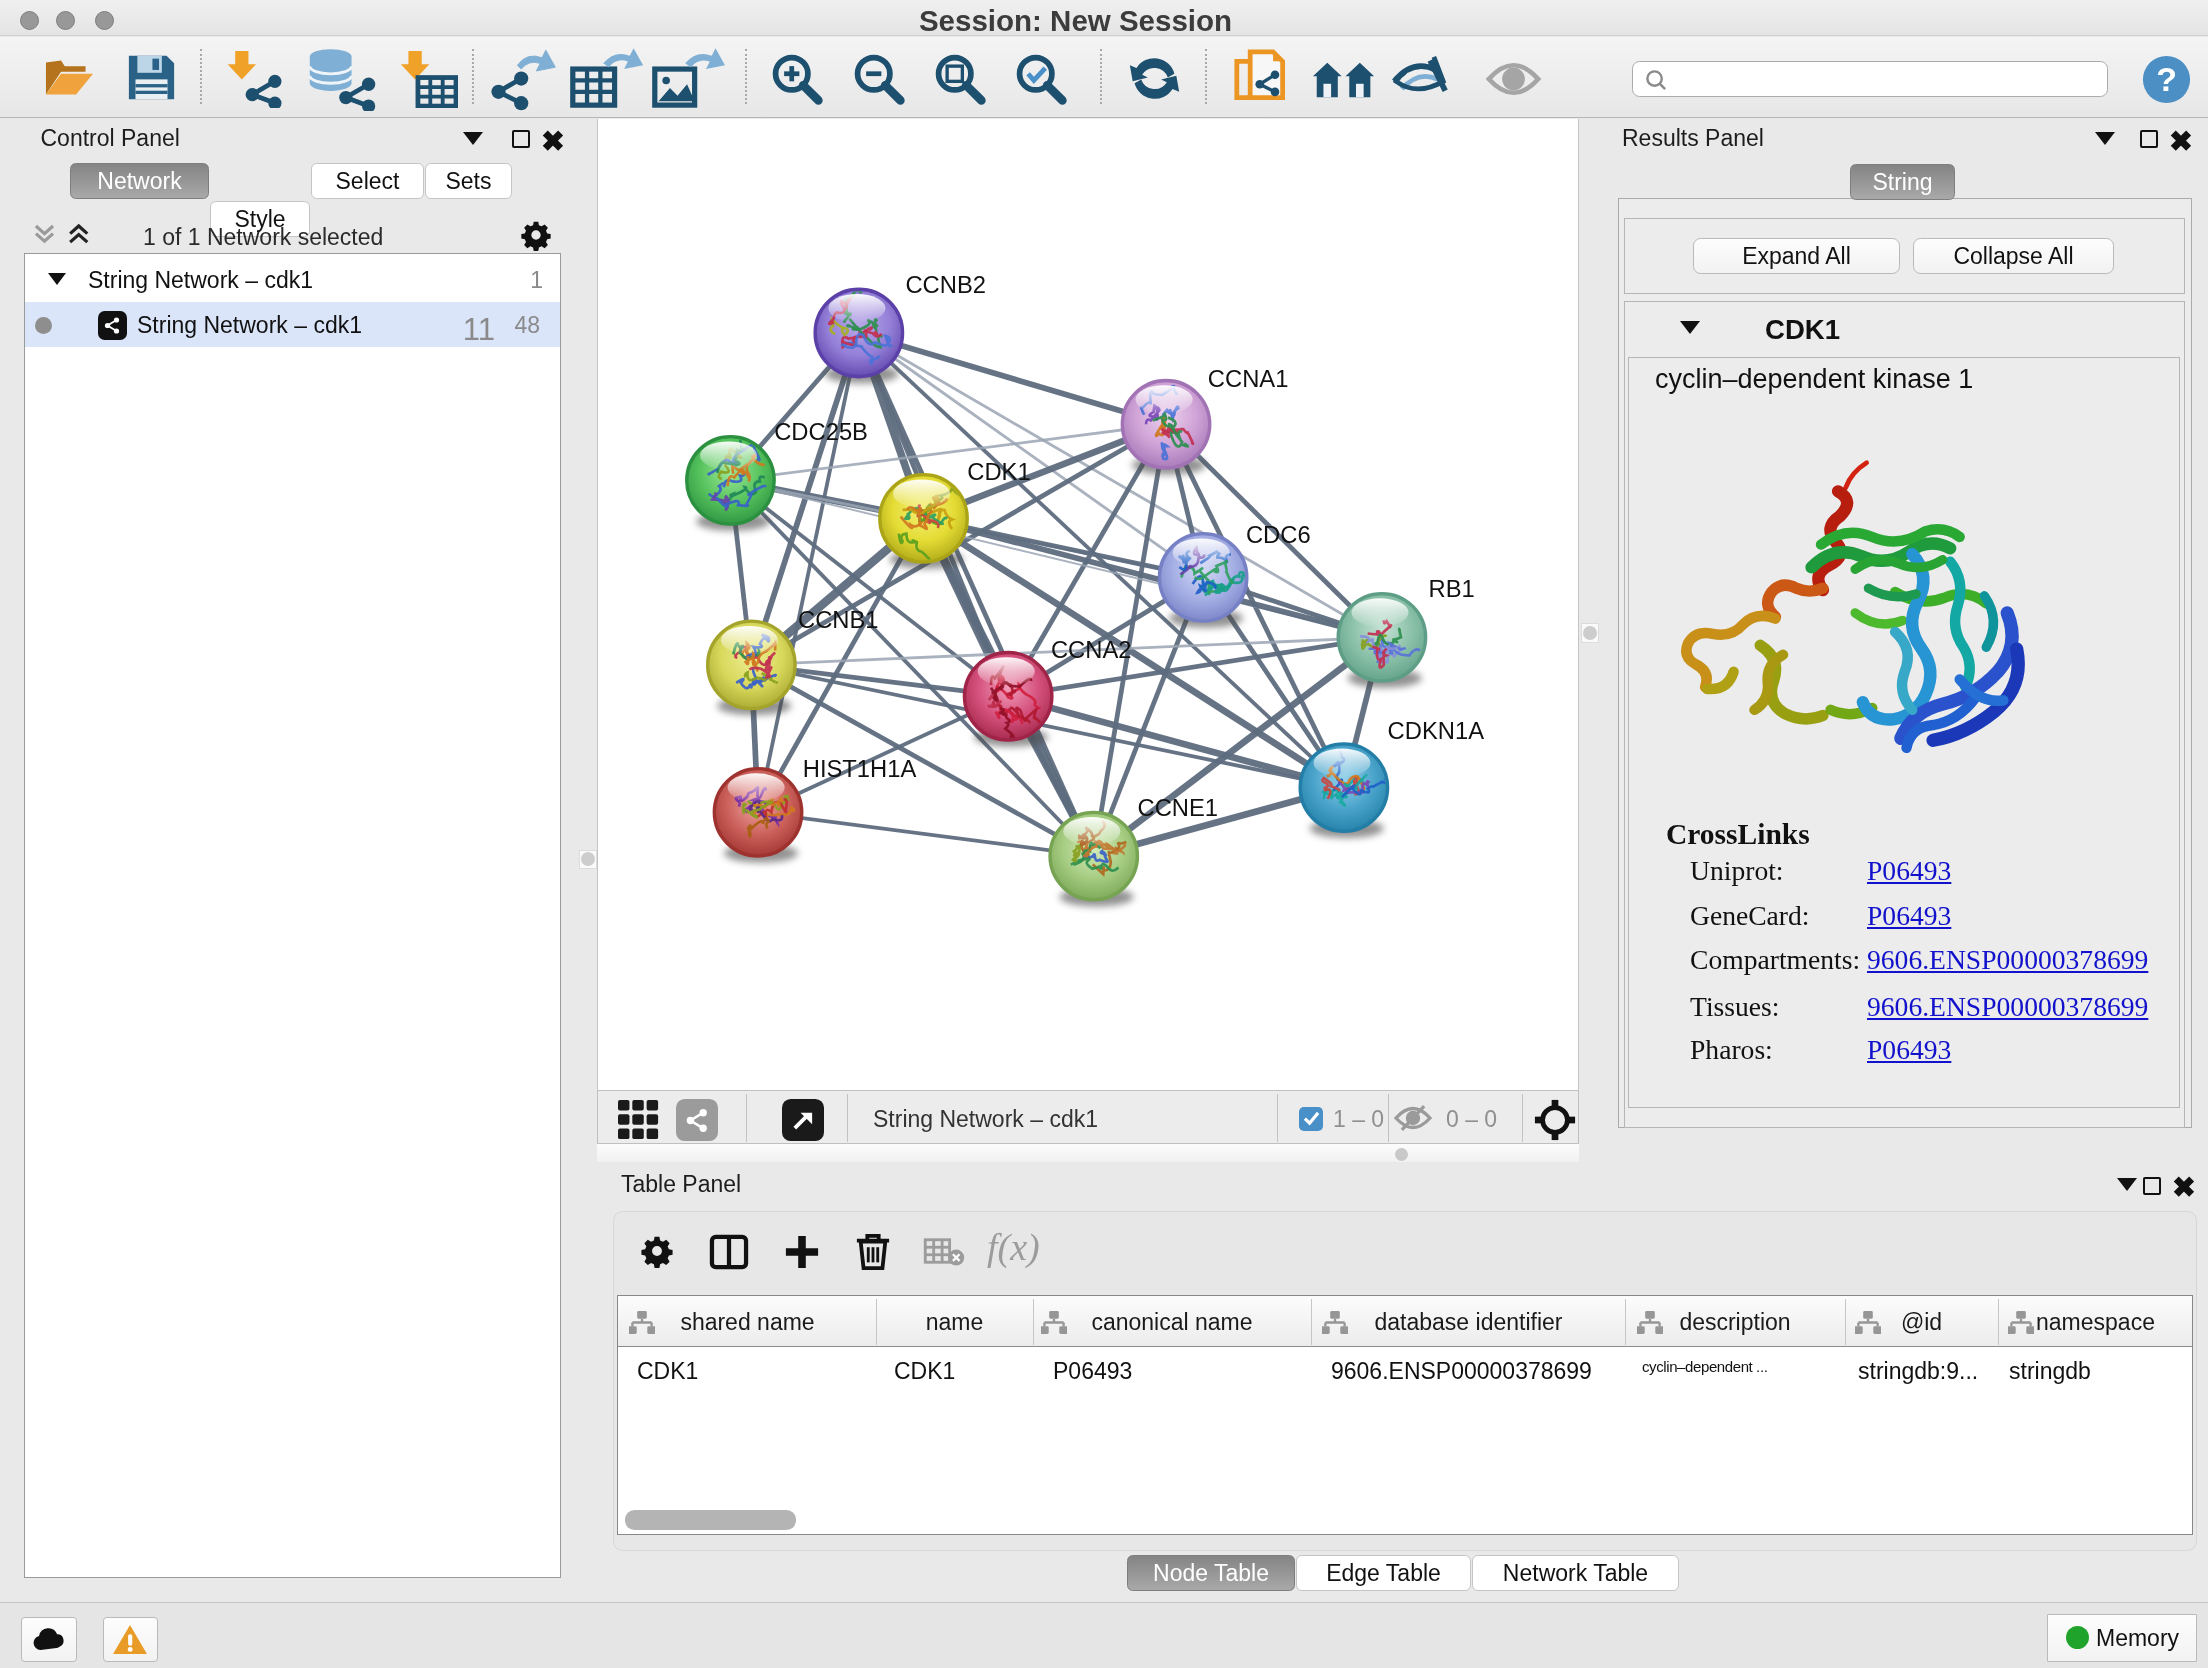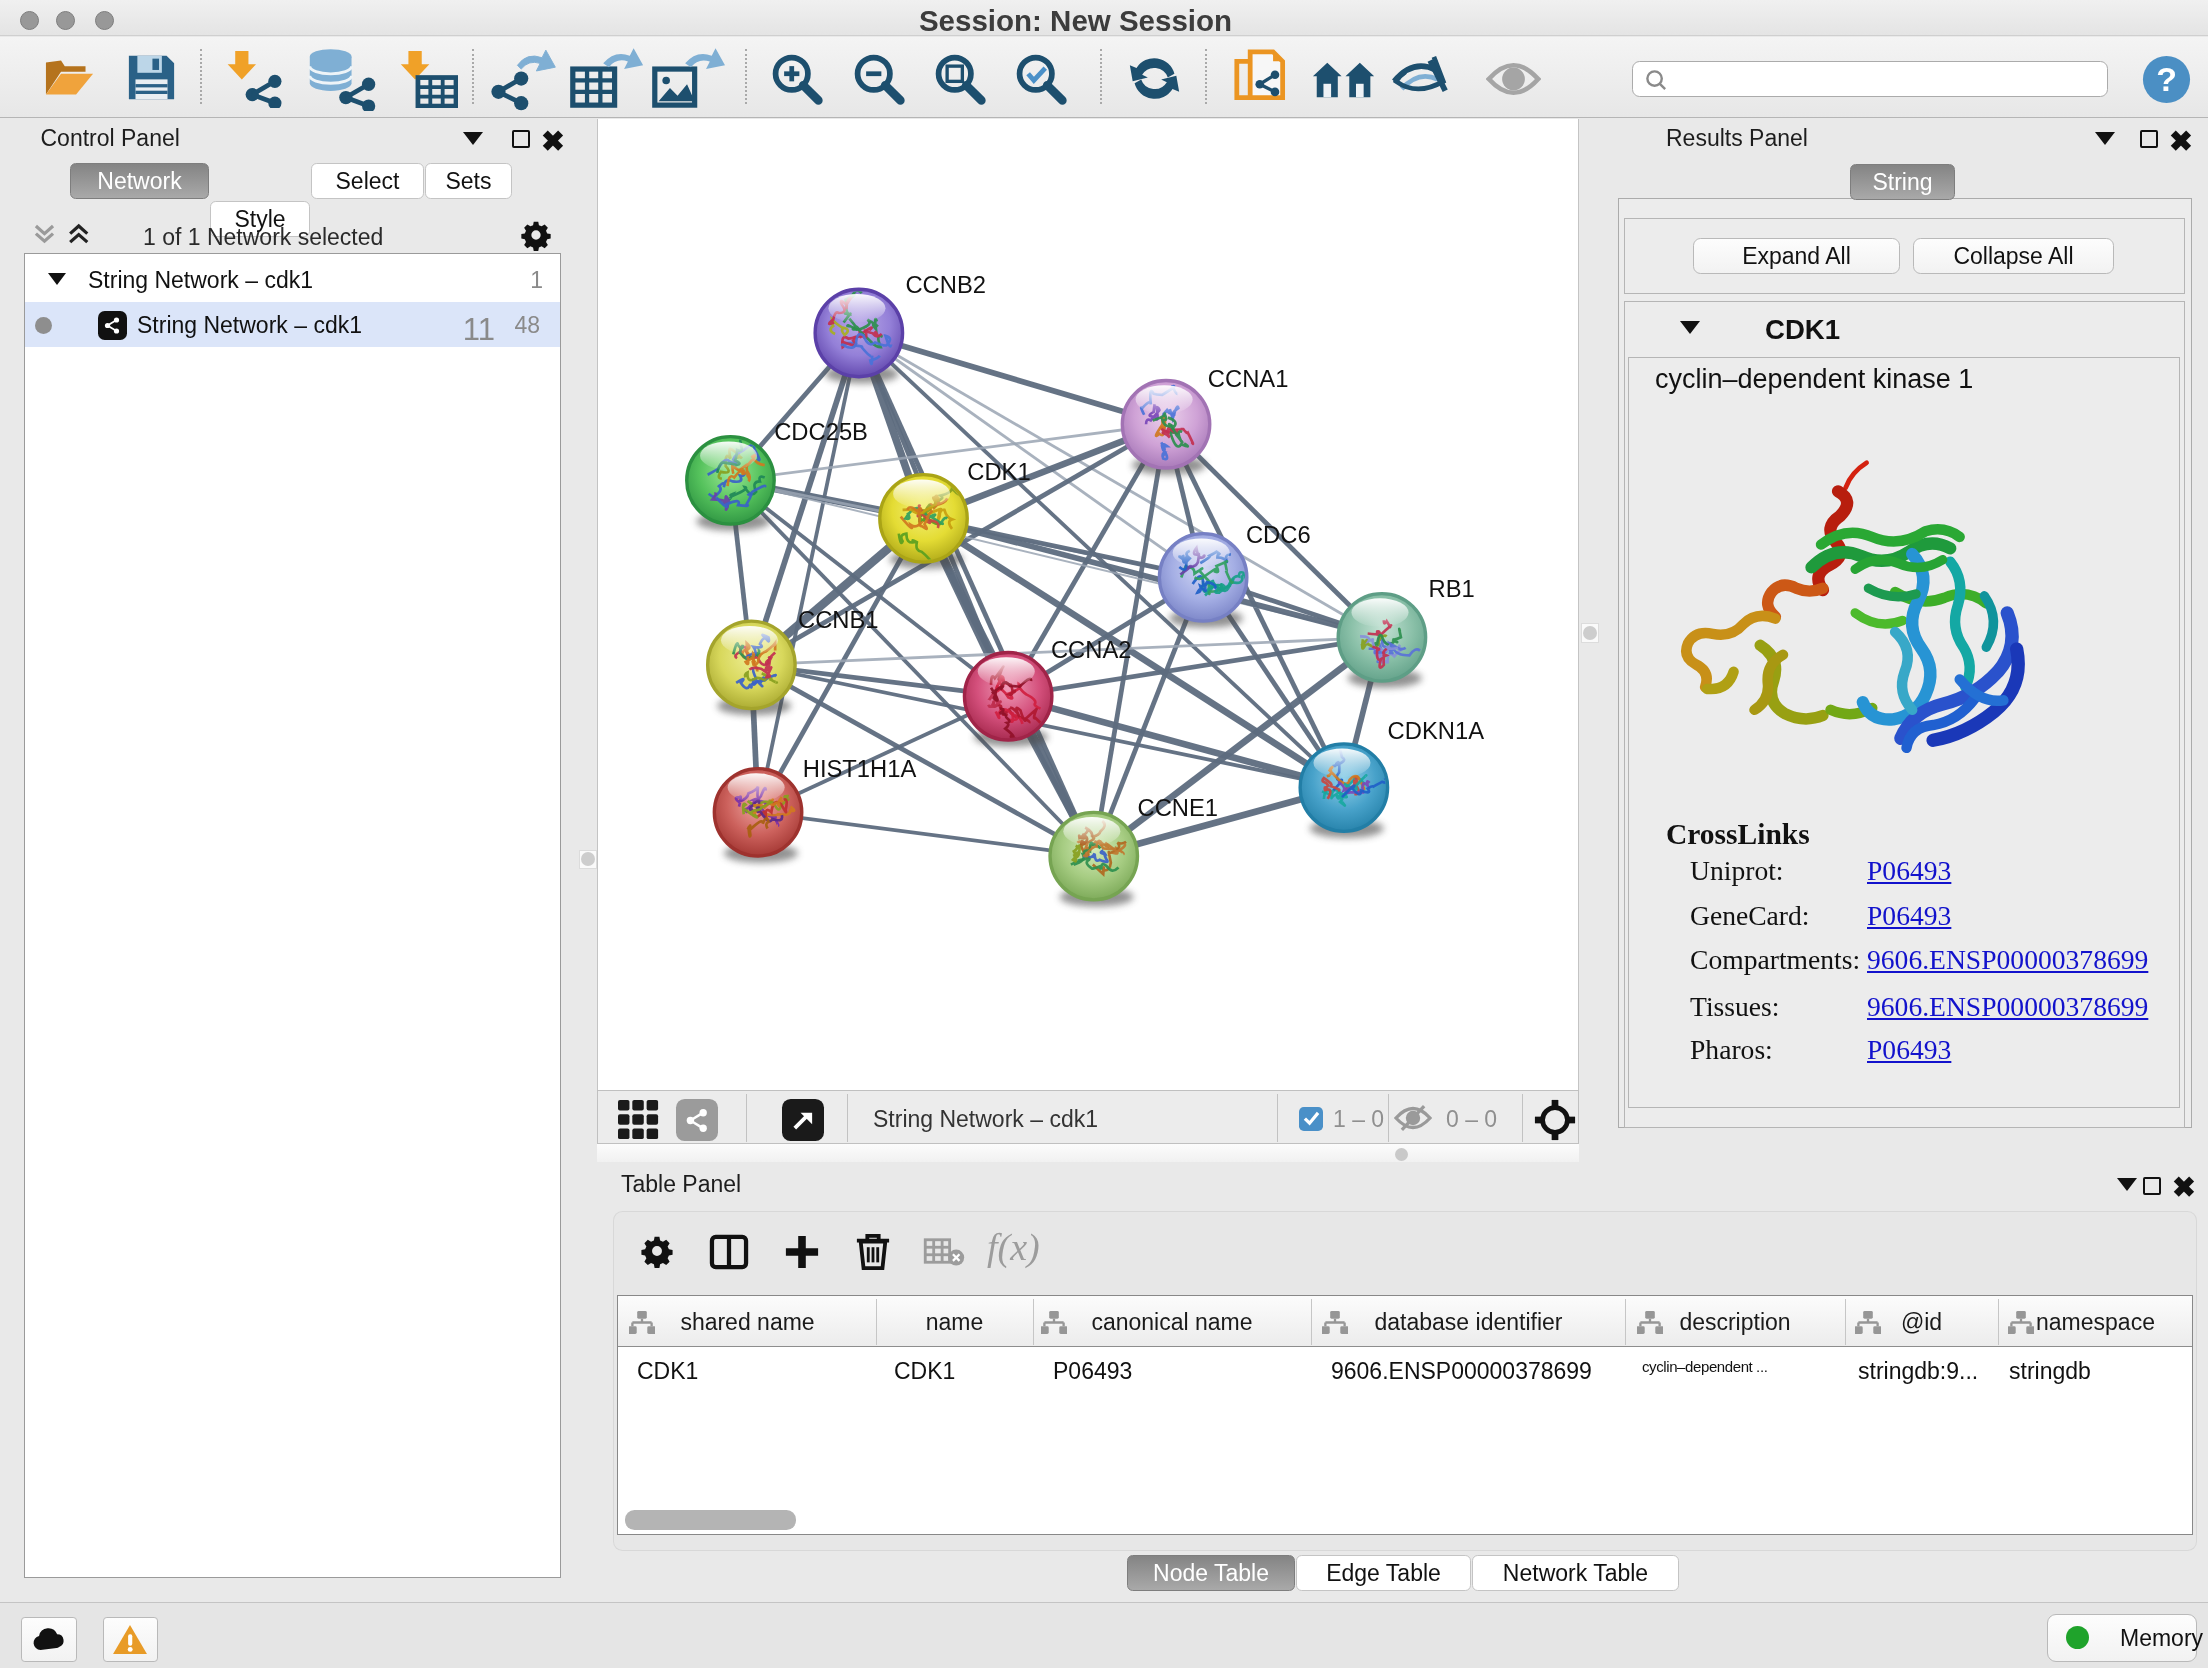--- a/index.html
+++ b/index.html
@@ -628,21 +628,21 @@
       <line x1="2" y1="23" x2="12" y2="23"></line>
       <line x1="34" y1="23" x2="44" y2="23"></line>
     </g>
 </svg>
 
 <div class="abs" style="left:579px;top:850px;width:18px;height:19px;background:#fafafa;border:1px solid #dcdcdc;"></div>
 <div class="abs" style="left:581px;top:852px;width:14.3px;height:14.3px;border-radius:50%;background:#cdcdcd;"></div>
 <div class="abs" style="left:1581px;top:623px;width:18px;height:20px;background:#fafafa;border:1px solid #dcdcdc;"></div>
 <div class="abs" style="left:1583px;top:626px;width:14.3px;height:14.3px;border-radius:50%;background:#cdcdcd;"></div>
 
-<div class="abs panel-title" style="left:1622px;top:125px;margin-left:44px;">Results Panel</div>
+<div class="abs panel-title" style="left:1622px;top:125px;">Results Panel</div>
 <div class="abs ptri" style="left:2095px;top:132px;"></div>
 <div class="abs psq" style="left:2140px;top:130px;"></div>
 <div class="abs px" style="left:2169px;top:132px;">✖</div>
 <div class="abs tab sel" style="left:1850px;top:164px;width:105px;z-index:3;">String</div>
 <div class="abs" style="left:1618px;top:198px;width:574px;height:930px;background:#ececec;border:1px solid #ababab;"></div>
 <div class="abs" style="left:1624px;top:218px;width:561px;height:76px;background:#ececec;border:1px solid #b5b5b5;"></div>
 <div class="abs graybtn" style="left:1693px;top:238px;width:207px;height:36px;line-height:34px;">Expand All</div>
 <div class="abs graybtn" style="left:1913px;top:238px;width:201px;height:36px;line-height:34px;">Collapse All</div>
 <div class="abs" style="left:1624px;top:301px;width:561px;height:827px;background:#ececec;border:1px solid #b5b5b5;"></div>
 <div class="abs ptri" style="left:1680px;top:321px;"></div>
@@ -799,15 +799,15 @@
 <div class="abs graybtn" style="left:21px;top:1617px;width:56px;height:45px;border-radius:3.8px;"></div>
 <div class="abs graybtn" style="left:103px;top:1617px;width:55px;height:45px;border-radius:3.8px;"></div>
 <svg class="abs" style="left:31px;top:1627px" width="36" height="25" viewBox="0 0 38 26">
     <path fill="#111" d="M10 24 a7.5 7.5 0 0 1 -1.5-14.8 A10 10 0 0 1 27.6 7.5 a6.8 6.8 0 0 1 2 13.3 q-1 .8-2.6 1.2 z"></path>
   </svg>
 <svg class="abs" style="left:112px;top:1624px" width="36" height="32" viewBox="0 0 38 34">
     <path fill="#e89b27" d="M19 1 L37 32 L1 32 Z"></path>
     <rect x="17" y="11" width="4.4" height="12" rx="2" fill="#fff"></rect>
     <circle cx="19.2" cy="27" r="2.6" fill="#fff"></circle>
   </svg>
-<div class="abs graybtn" style="left:2047px;top:1614px;width:150px;height:48px;border-radius:9px;font-size:23px;line-height:46px;padding-left:72px;text-align:left;">Memory</div>
+<div class="abs graybtn" style="left:2047px;top:1614px;width:150px;height:48px;border-radius:1px;font-size:23px;line-height:46px;padding-left:48px;text-align:left;">Memory</div>
 <div class="abs" style="left:2066px;top:1626px;width:23px;height:23px;border-radius:50%;background:#1fa32b;"></div>
 
 
 </body></html>

